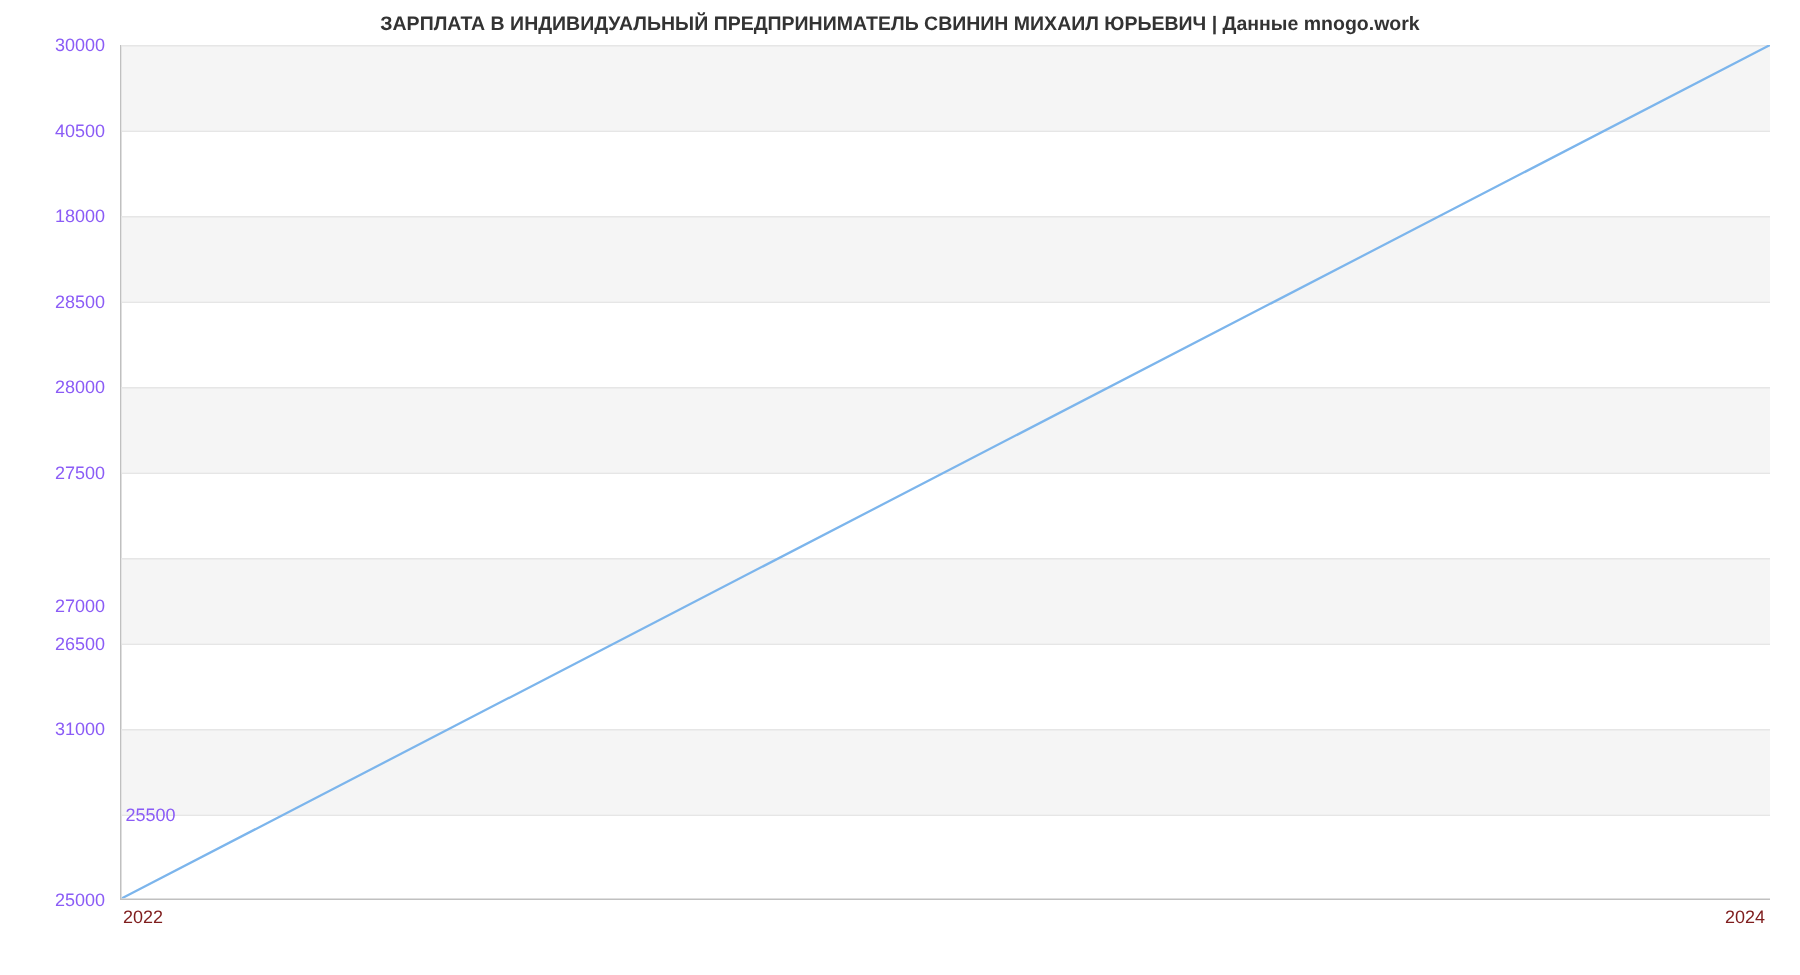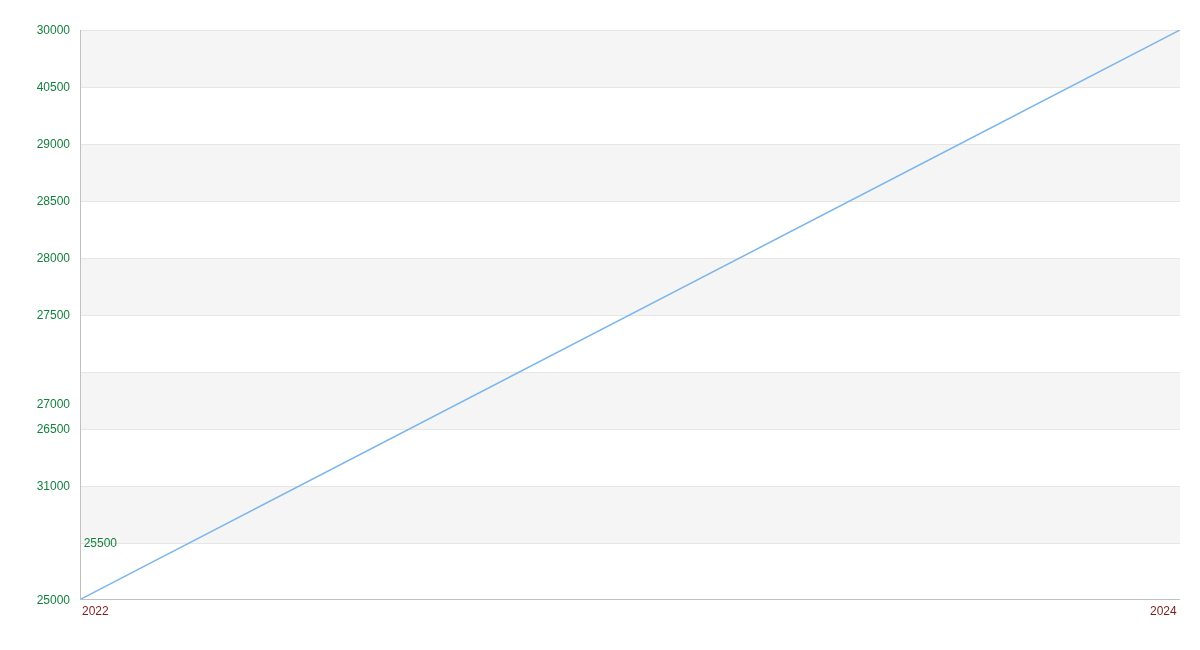--- a/index.html
+++ b/index.html
@@ -58,21 +58,21 @@
     height: 0;
     border-top: 1px solid #e6e6e6;
   }
   .ytick {
     position: absolute;
     right: 1128px; 
     width: 60px;
     text-align: right;
     transform: translateY(-50%);
     font-size: 12px;
-    color: #15803d;
+    color: #8b5cf6;
   }
   .xtick {
     position: absolute;
     top: 604px;
     font-size: 12px;
     color: #7f1d1d;
   }
   svg.line-layer {
     position: absolute;
     left: 0;
@@ -85,20 +85,21 @@
     stroke: #7cb5ec;
     stroke-width: 1.5;
     stroke-linejoin: round;
     stroke-linecap: round;
   }
 </style>
 </head>
 <body>
 
 <div class="chart-wrap">
+  <div class="title">ЗАРПЛАТА В ИНДИВИДУАЛЬНЫЙ ПРЕДПРИНИМАТЕЛЬ СВИНИН МИХАИЛ ЮРЬЕВИЧ | Данные mnogo.work</div>
 
   <div class="plot">
     <div class="plot-inner">
       <div id="bands">
           <div class="band" style="top: 456px; height: 57px;"></div>
           <div class="band" style="top: 342px; height: 57px;"></div>
           <div class="band" style="top: 228px; height: 57px;"></div>
           <div class="band" style="top: 114px; height: 57px;"></div>
           <div class="band" style="top: 0px; height: 57px;"></div>
         </div>
@@ -122,21 +123,21 @@
 
   <div id="yticks">
       <div class="ytick" style="left: 0px; top: 600px; width: 70px; position: absolute; text-align: right;">25000</div>
       <div class="ytick" style="left: 0px; top: 543px; width: 70px; position: absolute; text-align: right; margin-left: 47px;">25500</div>
       <div class="ytick" style="left: 0px; top: 486px; width: 70px; position: absolute; text-align: right;">31000</div>
       <div class="ytick" style="left: 0px; top: 429px; width: 70px; position: absolute; text-align: right;">26500</div>
       <div class="ytick" style="left: 0px; top: 372px; width: 70px; position: absolute; text-align: right; margin-top: 32px;">27000</div>
       <div class="ytick" style="left: 0px; top: 315px; width: 70px; position: absolute; text-align: right;">27500</div>
       <div class="ytick" style="left: 0px; top: 258px; width: 70px; position: absolute; text-align: right;">28000</div>
       <div class="ytick" style="left: 0px; top: 201px; width: 70px; position: absolute; text-align: right;">28500</div>
-      <div class="ytick" style="left: 0px; top: 144px; width: 70px; position: absolute; text-align: right;">29000</div>
+      <div class="ytick" style="left: 0px; top: 144px; width: 70px; position: absolute; text-align: right;">18000</div>
       <div class="ytick" style="left: 0px; top: 87px; width: 70px; position: absolute; text-align: right;">40500</div>
       <div class="ytick" style="left: 0px; top: 30px; width: 70px; position: absolute; text-align: right;">30000</div>
     </div>
   <div id="xticks">
       <div class="xtick" style="position: absolute; left: 82px;">2022</div>
       <div class="xtick" style="position: absolute; left: 1150px;">2024</div>
     </div>
 </div>
 
 </body></html>

